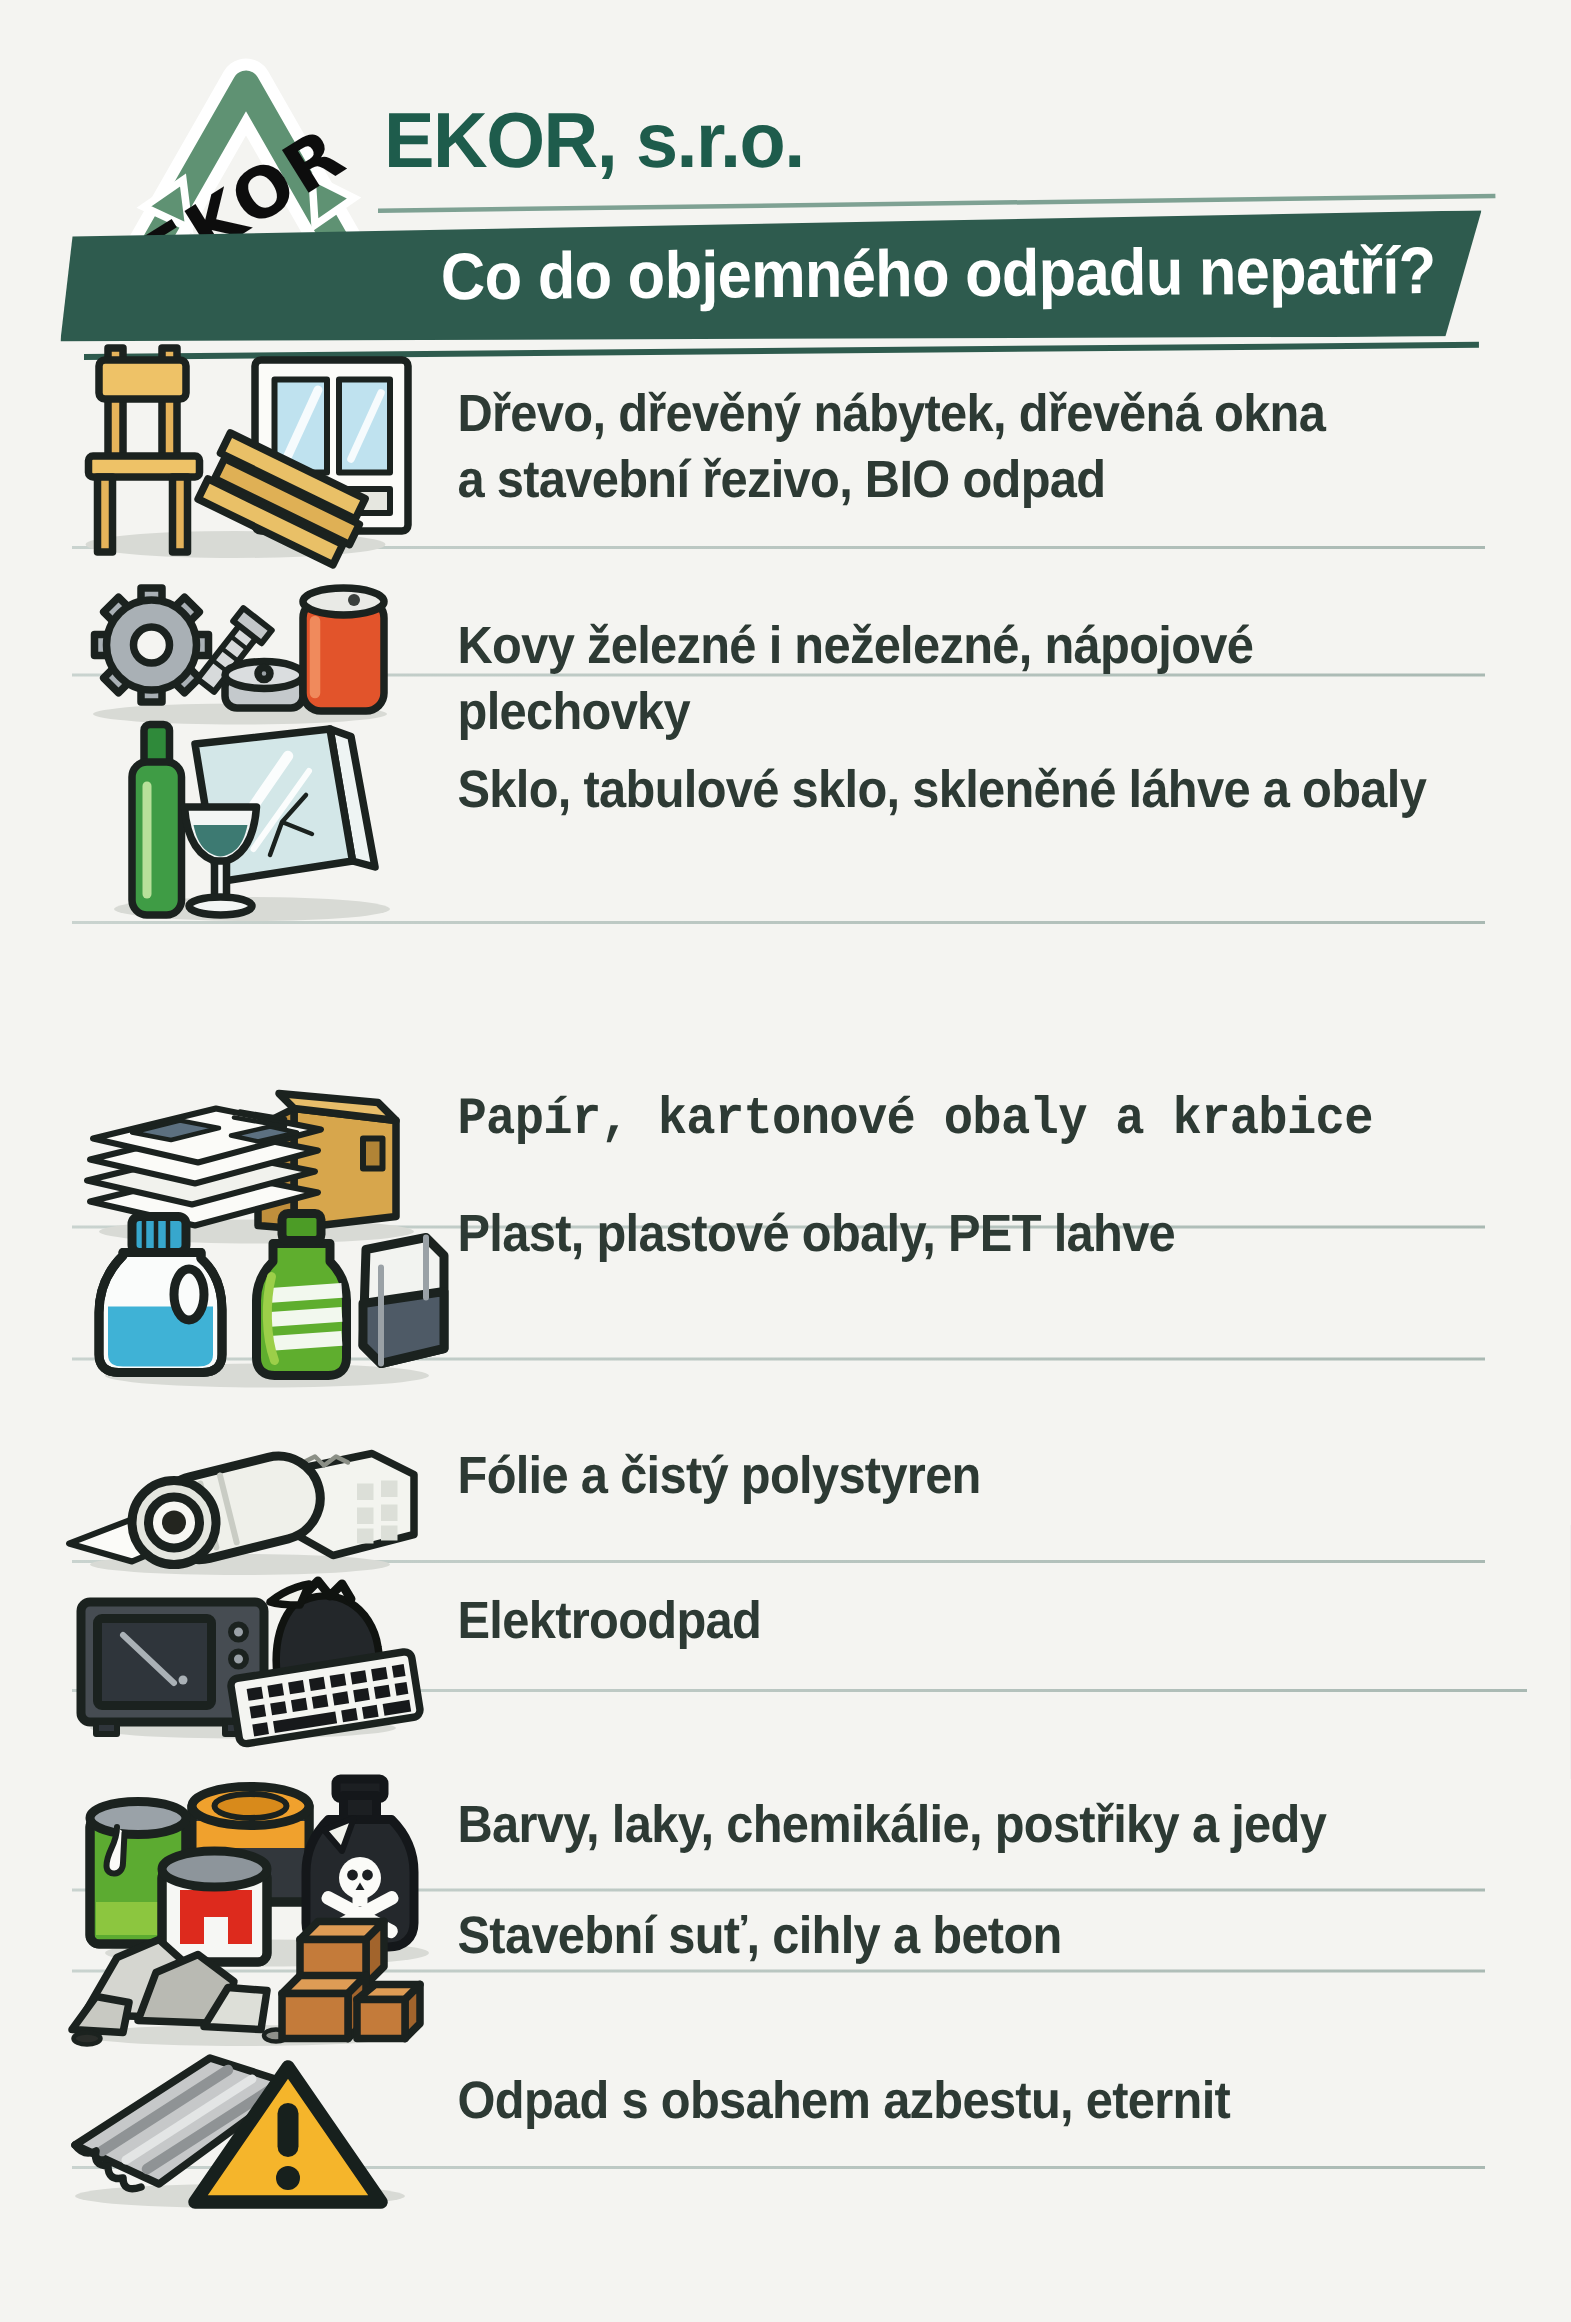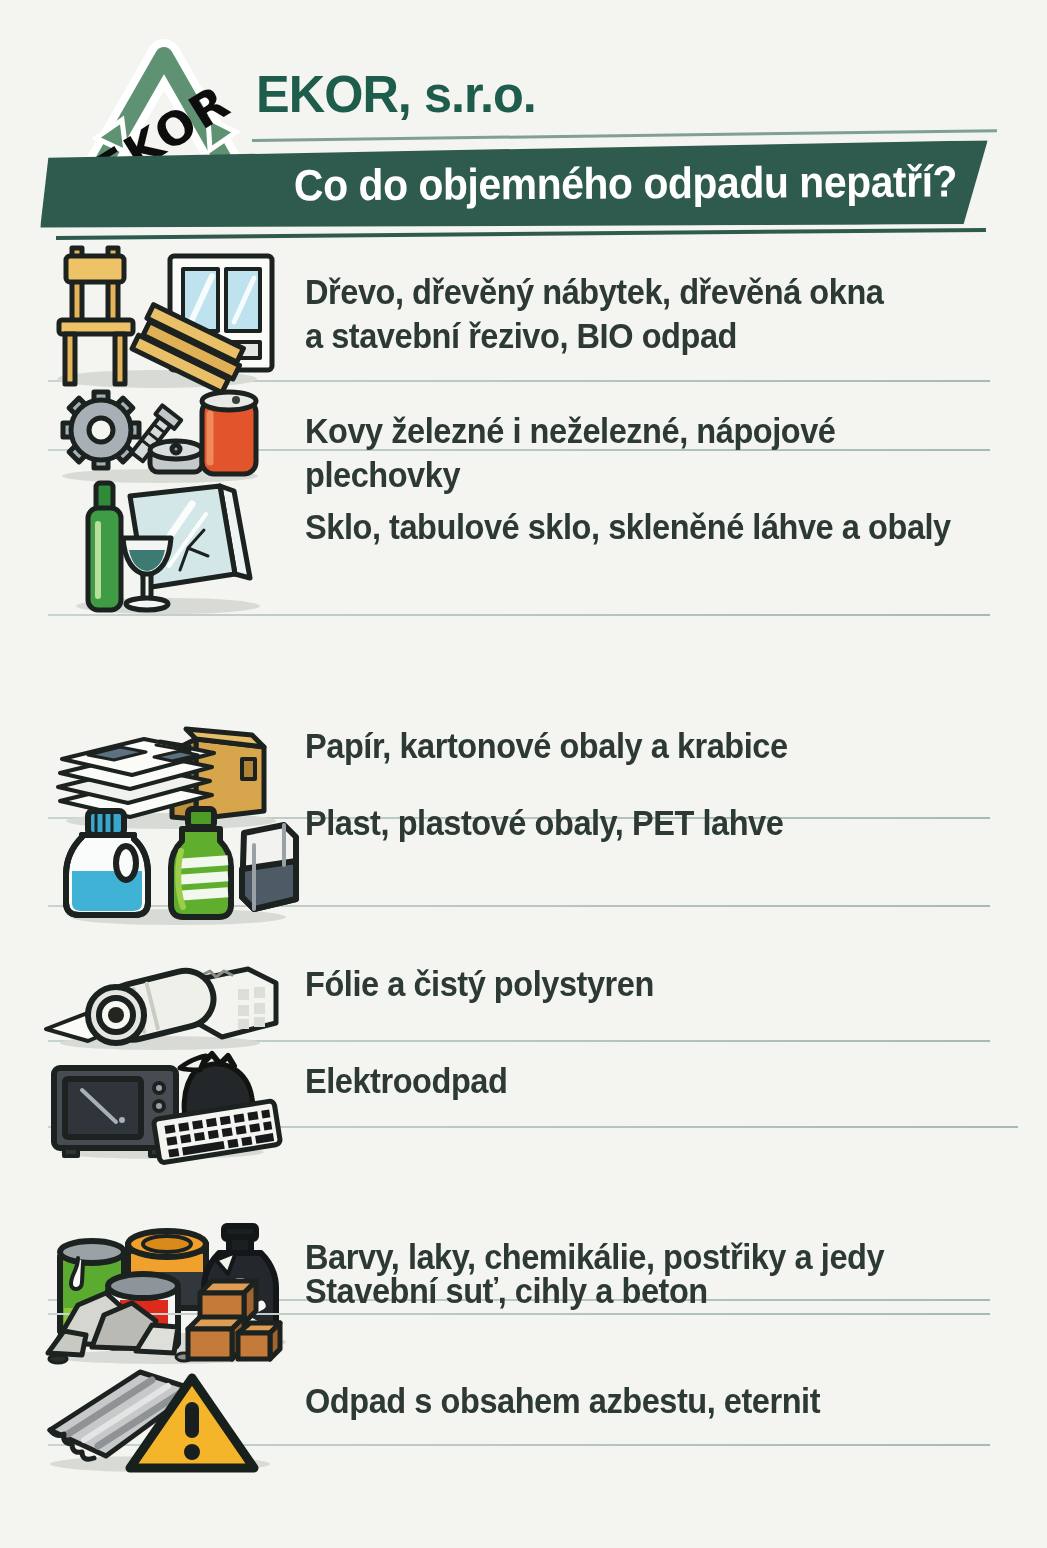--- a/index.html
+++ b/index.html
@@ -68,21 +68,21 @@
     <text x="106" y="118" text-anchor="middle" transform="rotate(-32 106 104)" font-family="'DejaVu Sans',sans-serif" font-size="46" font-weight="bold" letter-spacing="2" fill="#0d0d0d">EKOR</text>
   </svg>
 
   <h1 class="brand-title">EKOR, s.r.o.</h1>
   <div class="hairline-top"></div>
   <div class="banner">
     <h2 class="banner-title">Co do objemného odpadu nepatří?</h2>
   </div>
   <div class="banner-underline"></div>
 
-  <section class="row" style="top:240px;height:142px;">
+  <section class="row" style="top:224px;height:142px;">
     <div class="sep"></div>
     <p class="label" style="top:30px;">Dřevo, dřevěný nábytek, dřevěná okna
 a stavební řezivo, BIO odpad</p>
     <svg class="art" style="left:42px;top:4px;width:250px;height:145px;" viewBox="0 0 250 145">
       <ellipse cx="115" cy="135" rx="100" ry="9" fill="#d8dad5"></ellipse>
       <g>
         <rect x="128" y="12" width="102" height="114" rx="4" fill="#fbfbf8" stroke="#1b221f" stroke-width="5"></rect>
         <rect x="141" y="25" width="35" height="62" fill="#bfe2ef" stroke="#1b221f" stroke-width="4"></rect>
         <rect x="184" y="25" width="34" height="62" fill="#bfe2ef" stroke="#1b221f" stroke-width="4"></rect>
         <path d="M148,80 L170,32" stroke="#ffffff" stroke-width="6" fill="none" opacity=".85"></path>
@@ -161,21 +161,21 @@
       <g stroke="#1b221f" stroke-width="5">
         <path d="M55,60 h48 c-2,27 -13,35 -24,37 c-11,-2 -22,-10 -24,-37 z" fill="#f3f6f5"></path>
         <path d="M61,72 h36 c-3,15 -10,20 -18,21 c-8,-1 -15,-6 -18,-21 z" fill="#3d7a72" stroke="none"></path>
         <rect x="75" y="96" width="8" height="26" fill="#f3f6f5"></rect>
         <ellipse cx="79" cy="126" rx="21" ry="6" fill="#f3f6f5"></ellipse>
       </g>
     </svg>
   </section>
 
 
-  <section class="row" style="top:695px;height:124px;">
+  <section class="row" style="top:695px;height:124px;font-family:Liberation Mono, monospace;">
     <div class="sep"></div>
     <p class="label" style="top:29px;">Papír, kartonové obaly a krabice</p>
     <svg class="art" style="left:46px;top:30px;width:245px;height:105px;" viewBox="0 0 245 105">
       <ellipse cx="125" cy="96" rx="105" ry="8" fill="#d8dad5"></ellipse>
       <g stroke="#1b221f" stroke-width="5">
         <polygon points="150,14 218,22 218,86 150,94" fill="#d7a64c"></polygon>
         <polygon points="150,14 126,26 126,92 150,94" fill="#c08f3c"></polygon>
         <polygon points="150,14 218,22 206,10 140,4" fill="#e7bd6a"></polygon>
         <rect x="196" y="34" width="13" height="20" fill="#b18436" stroke-width="4"></rect>
       </g>
@@ -295,21 +295,21 @@
           <rect x="122" y="94" width="10" height="8"></rect>
             <rect x="136" y="94" width="42" height="8"></rect>
             <rect x="182" y="94" width="10" height="8"></rect>
             <rect x="196" y="94" width="10" height="8"></rect>
             <rect x="210" y="94" width="18" height="8"></rect>
         </g>
       </g>
     </svg>
   </section>
 
-  <section class="row" style="top:1196px;height:105px;">
+  <section class="row" style="top:1156px;height:105px;">
     <div class="sep"></div>
     <p class="label" style="top:39px;">Barvy, laky, chemikálie, postřiky a jedy</p>
     <svg class="art" style="left:48px;top:28px;width:250px;height:130px;" viewBox="0 0 250 130">
       <ellipse cx="130" cy="118" rx="108" ry="9" fill="#d8dad5"></ellipse>
       <g stroke="#1b221f" stroke-width="6">
         <rect x="80" y="20" width="78" height="64" fill="#32373c"></rect>
         <rect x="80" y="30" width="78" height="18" fill="#f0a12d" stroke="none"></rect>
         <rect x="80" y="20" width="78" height="64" fill="none"></rect>
         <ellipse cx="119" cy="20" rx="39" ry="13" fill="#f0a12d"></ellipse>
         <ellipse cx="119" cy="20" rx="24" ry="8" fill="#d88a1b" stroke-width="4"></ellipse>

